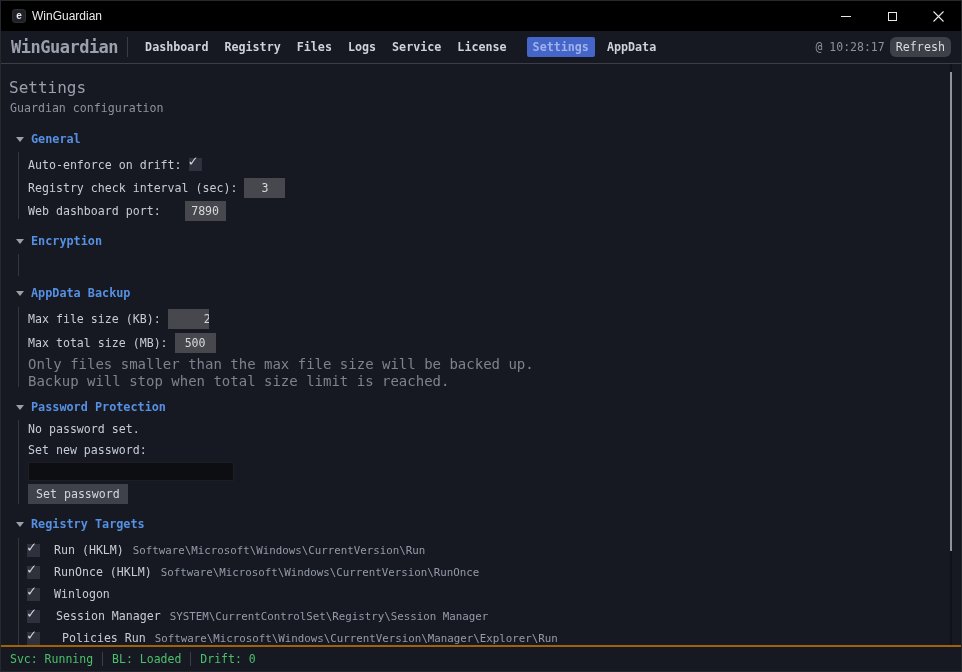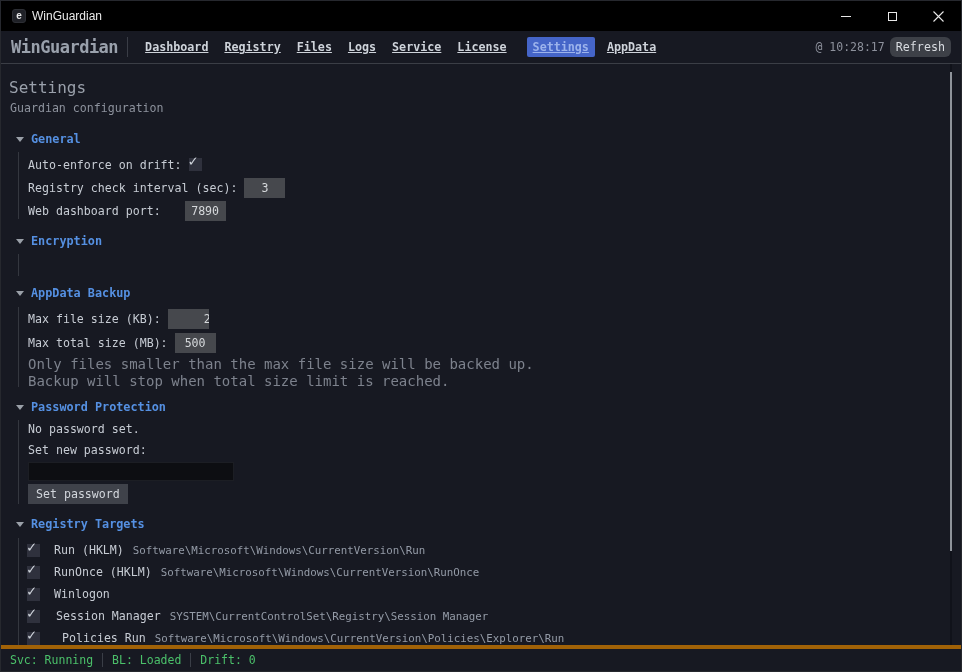--- a/index.html
+++ b/index.html
@@ -21,21 +21,21 @@
   .glyph-min { width: 10px; height: 1px; background: #e8e8e8; }
   .glyph-max { width: 9px; height: 9px; border: 1px solid #e8e8e8; }
 
   
   .navbar { height: 33px; background: #171922; border-bottom: 1px solid #3b3e46;
             display: flex; align-items: center; flex: none; position: relative; }
   .brand { color: #9aa1ac; font-size: 17px; font-weight: bold; margin-left: 10px; letter-spacing: -0.5px; }
   .nav-divider { width: 1px; height: 20px; background: #3a3d46; margin-left: 9px; margin-right: 9px; }
   .nav-tabs { display: flex; align-items: center; }
   .nav-tab { color: #ced3da; font-size: 11.7px; font-weight: bold; padding: 3px 7px; margin: 4px 1px;
-             border-radius: 2px; cursor: default; text-decoration: underline; }
+             border-radius: 2px; cursor: default; }
   .nav-tab.active { background: #4565c8; color: #9cb3ec; padding: 3px 6px; margin-left: 12px; margin-right: 4px; }
   .nav-right { position: absolute; right: 10px; display: flex; align-items: center; gap: 5px; }
   .clock { color: #8d919c; font-size: 11.5px; }
   .refresh-btn { background: #3d4047; color: #d9dce1; font-size: 11.7px;
                  font-family: "DejaVu Sans Mono", monospace;
                  border: none; padding: 3px 6px; border-radius: 6px; }
 
   
   .content { flex: 1; position: relative; background: #171922; overflow: hidden; }
   .page-title { position: absolute; left: 8px; top: 14px; font-size: 16px; color: #9aa0ab; }
@@ -65,21 +65,21 @@
 
   .help { font-size: 14px; color: #7d828d; }
   .reg-name { font-size: 11.6px; color: #c7ccd4; white-space: pre; }
   .reg-path { font-size: 10.8px; color: #949ba7; margin-left: 9px; white-space: pre; }
 
   
   .sb-track { position: absolute; right: 9px; top: 0; width: 2px; height: 581px; background: #10121a; }
   .sb-thumb { position: absolute; right: 9px; top: 8px; width: 2px; height: 479px; background: #8f949b; }
 
   
-  .statusbar { height: 26px; background: #171922; border-top: 4px solid #a16207; flex: none;
+  .statusbar { height: 26px; background: #171922; border-top: 2px solid #a16207; flex: none;
                display: flex; align-items: center; font-size: 11.5px; color: #4bc06a; }
   .status-item { margin: 0 9px; }
   .status-div { width: 1px; height: 14px; background: #3a3e47; }
 </style>
 </head>
 <body>
 
 <div class="window">
 
   <div class="titlebar">
@@ -202,21 +202,21 @@
       <span class="reg-name" style="margin-left:14px">Winlogon</span>
     </div>
     <div class="row" style="top:541px;height:22px;left:26px">
       <span class="checkbox checked"></span>
       <span class="reg-name" style="margin-left:16px">Session Manager</span>
       <span class="reg-path">SYSTEM\CurrentControlSet\Registry\Session Manager</span>
     </div>
     <div class="row" style="top:563px;height:22px;left:26px">
       <span class="checkbox checked"></span>
       <span class="reg-name" style="margin-left:22px">Policies Run</span>
-      <span class="reg-path">Software\Microsoft\Windows\CurrentVersion\Policies\Explorer\Run</span>
+      <span class="reg-path">Software\Microsoft\Windows\CurrentVersion\Manager\Explorer\Run</span>
     </div>
 
     <div class="sb-track"></div>
     <div class="sb-thumb"></div>
   </div>
 
   <div class="statusbar">
     <span class="status-item">Svc: Running</span>
     <span class="status-div"></span>
     <span class="status-item">BL: Loaded</span>

